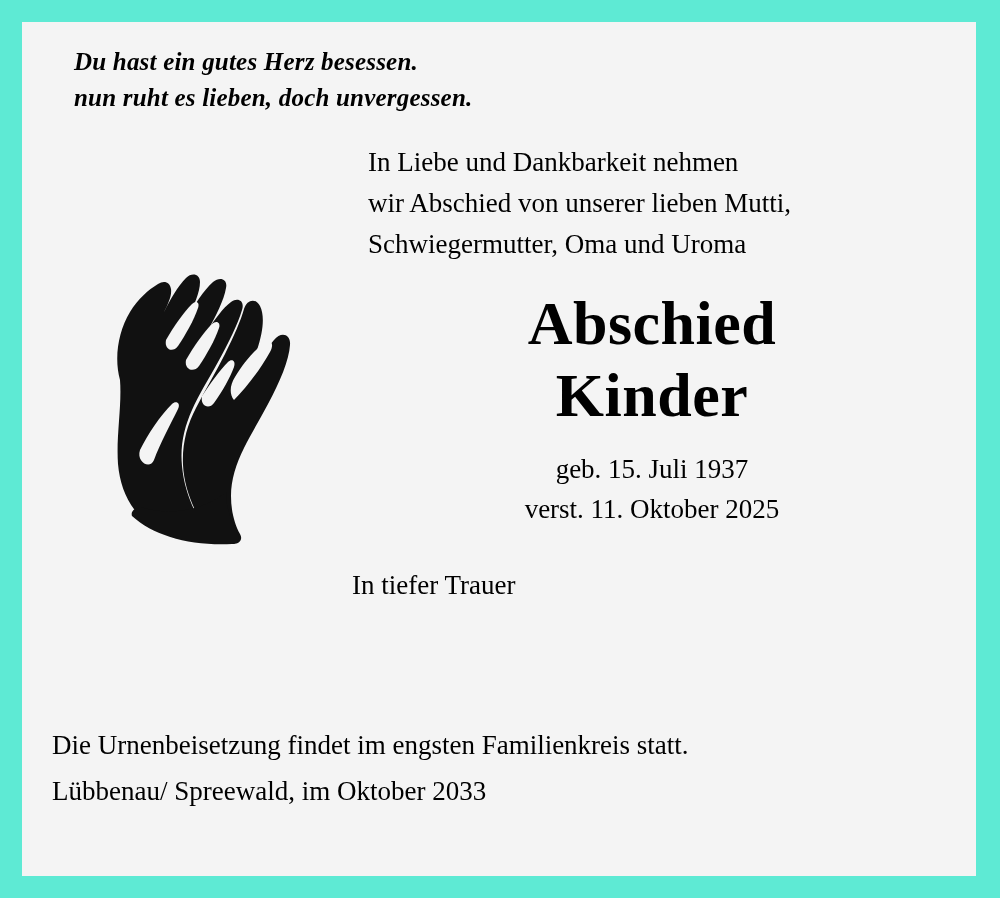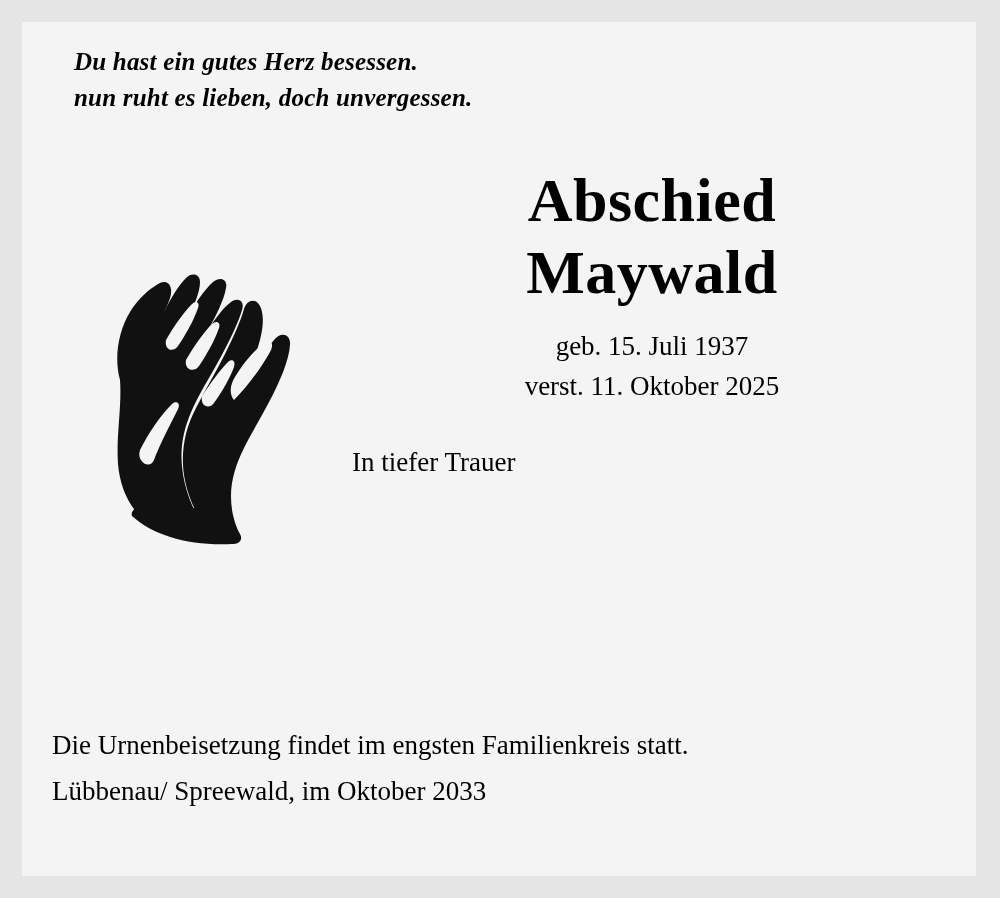--- a/index.html
+++ b/index.html
@@ -13,21 +13,21 @@
     overflow: hidden;
     font-family: "Liberation Serif", serif;
     color: #000000;
   }
   .notice {
     position: absolute;
     left: 0;
     top: 0;
     width: 1000px;
     height: 898px;
-    background: #e5e5e5;
+    background: #5eead4;
     box-sizing: border-box;
     padding: 22px 24px 22px 22px;
   }
   .notice-inner {
     position: relative;
     width: 100%;
     height: 100%;
     background: #f4f4f4;
     box-sizing: border-box;
   }
@@ -150,24 +150,29 @@
                    C141 120 133 134 125 146 C120 153 110 150 112 140 Z" fill="#f4f4f4"></path>
           <path d="M128 176 C136 164 146 150 154 142 C158 138 162 141 160 147
                    C156 158 148 172 140 183 C135 190 126 186 128 176 Z" fill="#f4f4f4"></path>
           <path d="M66 230 C74 214 86 196 98 184 C102 180 107 183 104 189
                    C96 205 86 224 80 240 C76 250 62 242 66 230 Z" fill="#f4f4f4"></path>
         </g>
       </svg>
     </div>
 
     <div class="main-col">
+      <div class="intro">
+        <div>In Liebe und Dankbarkeit nehmen</div>
+        <div>wir Abschied von unserer lieben Mutti,</div>
+        <div>Schwiegermutter, Oma und Uroma</div>
+      </div>
 
       <div class="name">
         <div>Abschied</div>
-        <div>Maywald</div>
+        <div>Kinder</div>
       </div>
 
       <div class="dates">
         <div>geb. 15. Juli 1937</div>
         <div>verst. 11. Oktober 2025</div>
       </div>
 
       <div class="mourning">
         <div class="line1">In tiefer Trauer</div>
       </div>

